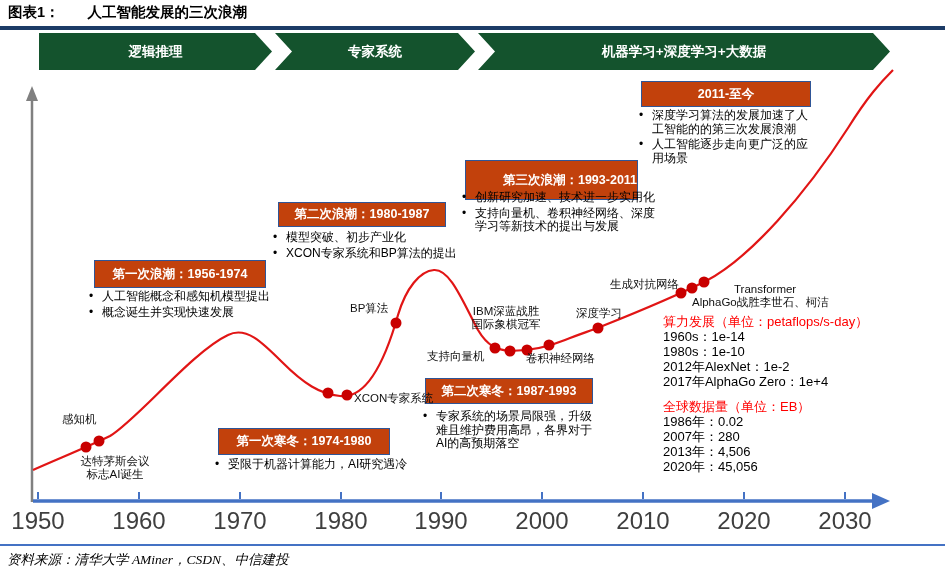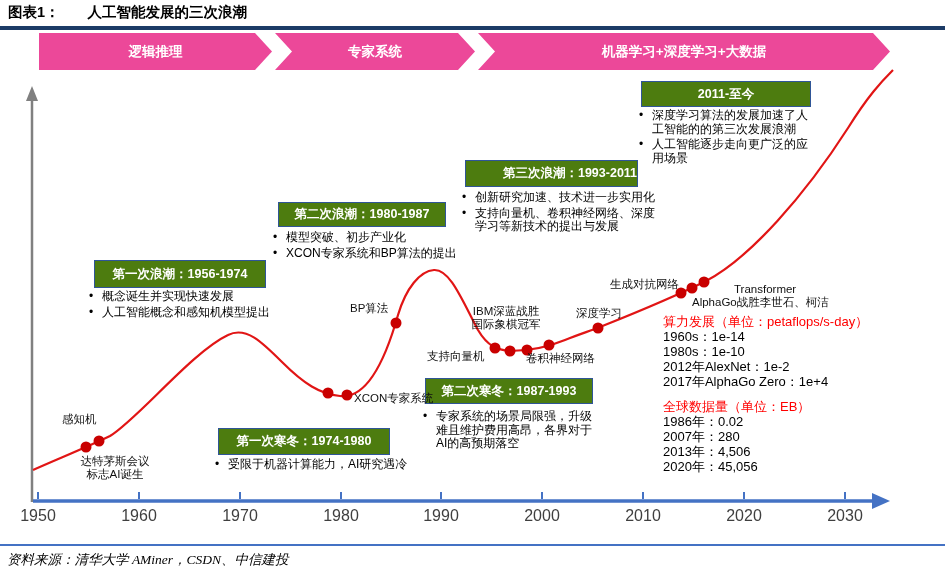--- a/index.html
+++ b/index.html
@@ -5,46 +5,46 @@
   * { box-sizing: border-box; margin: 0; padding: 0; }
   body { background: #fff; }
   .fig {
     position: relative; width: 945px; height: 576px; background: #fff;
     font-family: "Liberation Sans", sans-serif; overflow: hidden; color: #000;
   }
   .title-row { position: absolute; left: 8px; top: 3px; font-size: 14.5px; font-weight: bold; display: flex; gap: 28px; }
   .title-rule { position: absolute; left: 0; top: 26px; width: 945px; height: 4px; background: #1c3b66; }
 
   .stage {
-    position: absolute; top: 33px; height: 37px; background: #ec4899; color: #fff;
+    position: absolute; top: 33px; height: 37px; background: #14532d; color: #fff;
     font-size: 13.5px; font-weight: bold; display: flex; align-items: center; justify-content: center;
   }
   .stage1 { left: 39px;  width: 233px; clip-path: polygon(0 0, calc(100% - 17px) 0, 100% 50%, calc(100% - 17px) 100%, 0 100%); }
   .stage2 { left: 275px; width: 200px; clip-path: polygon(0 0, calc(100% - 17px) 0, 100% 50%, calc(100% - 17px) 100%, 0 100%, 17px 50%); }
   .stage3 { left: 478px; width: 412px; clip-path: polygon(0 0, calc(100% - 17px) 0, 100% 50%, calc(100% - 17px) 100%, 0 100%, 17px 50%); }
 
   .plot-svg { position: absolute; left: 0; top: 0; width: 945px; height: 576px; pointer-events: none; }
 
   .box {
-    position: absolute; background: #4d7c0f; border: 1px solid #2f5597; color: #fff;
+    position: absolute; background: #c2410c; border: 1px solid #2f5597; color: #fff;
     font-size: 12.5px; font-weight: bold; display: flex; align-items: center; justify-content: center;
     white-space: nowrap;
   }
   .bullets { position: absolute; font-size: 12px; line-height: 13.5px; color: #000; list-style: none; }
   .bullets li { position: relative; padding-left: 16px; margin-bottom: 2px; }
   .bullets li::before { content: "•"; position: absolute; left: 3px; top: 0; }
 
   .evt { position: absolute; font-size: 11.5px; color: #111; white-space: nowrap; }
   .evt-2line { text-align: center; line-height: 13px; }
 
   .stat { position: absolute; font-size: 13px; font-weight: normal; line-height: 15px; white-space: nowrap; }
   .stat .hd { color: #ff0000; }
   .stat .ln { color: #000; }
 
-  .xtick { position: absolute; top: 507px; width: 64px; text-align: center; font-size: 16px; color: #3f3f3f; }
+  .xtick { position: absolute; top: 507px; width: 64px; text-align: center; font-size: 24px; color: #3f3f3f; }
 
   .src-rule { position: absolute; left: 0; top: 544px; width: 945px; height: 2px; background: #4472c4; }
   .source { position: absolute; left: 7px; top: 551px; font-family: "Liberation Serif", serif; font-style: italic; font-size: 13.5px; color: #000; }
 </style>
 </head>
 <body>
 
 <div class="fig">
 
   <div class="title-row">
@@ -112,33 +112,33 @@
       <circle cx="681" cy="293" r="5.5"></circle>
       <circle cx="692" cy="288" r="5.5"></circle>
       <circle cx="704" cy="282" r="5.5"></circle>
     </g>
   </svg>
 
   <div class="box" style="left:94px;  top:260px; width:172px; height:28px;">
     <span>第一次浪潮：1956-1974</span>
   </div>
   <ul class="bullets" style="left:86px; top:290px; width:216px;">
+    <li>人工智能概念和感知机模型提出</li>
     <li>概念诞生并实现快速发展</li>
-    <li>人工智能概念和感知机模型提出</li>
   </ul>
 
   <div class="box" style="left:278px; top:202px; width:168px; height:25px;justify-content:center;">
     <span>第二次浪潮：1980-1987</span>
   </div>
   <ul class="bullets" style="left:270px; top:231px; width:226px;">
     <li>模型突破、初步产业化</li>
     <li>XCON专家系统和BP算法的提出</li>
   </ul>
 
-  <div class="box" style="left:465px; top:160px; width:173px; height:27px;padding-left:37px;">
+  <div class="box" style="left:465px; top:160px; width:173px; height:40px;padding-left:37px;">
     <span>第三次浪潮：1993-2011</span>
   </div>
   <ul class="bullets" style="left:459px; top:191px; width:203px;">
     <li>创新研究加速、技术进一步实用化</li>
     <li>支持向量机、卷积神经网络、深度学习等新技术的提出与发展</li>
   </ul>
 
   <div class="box" style="left:641px; top:81px; width:170px; height:26px;">
     <span>2011-至今</span>
   </div>

